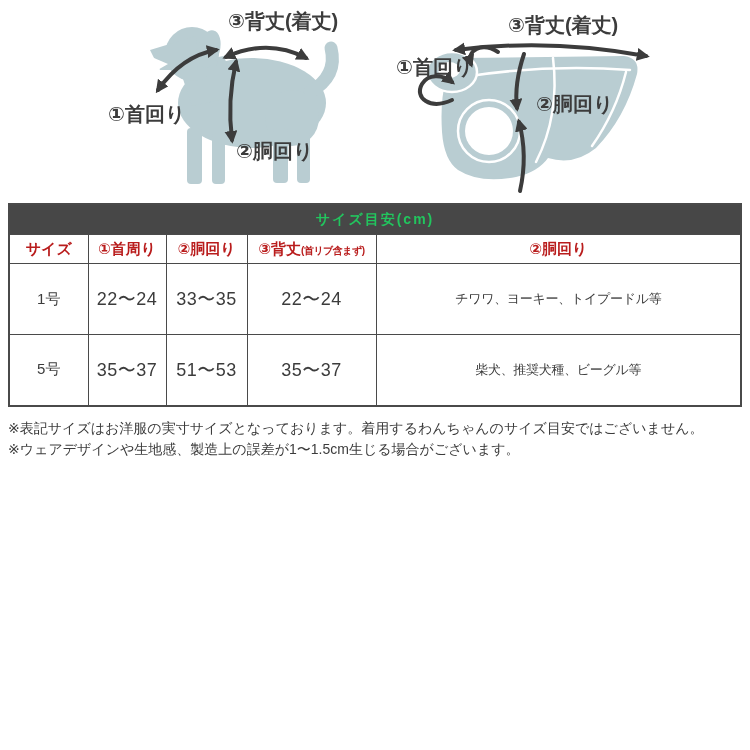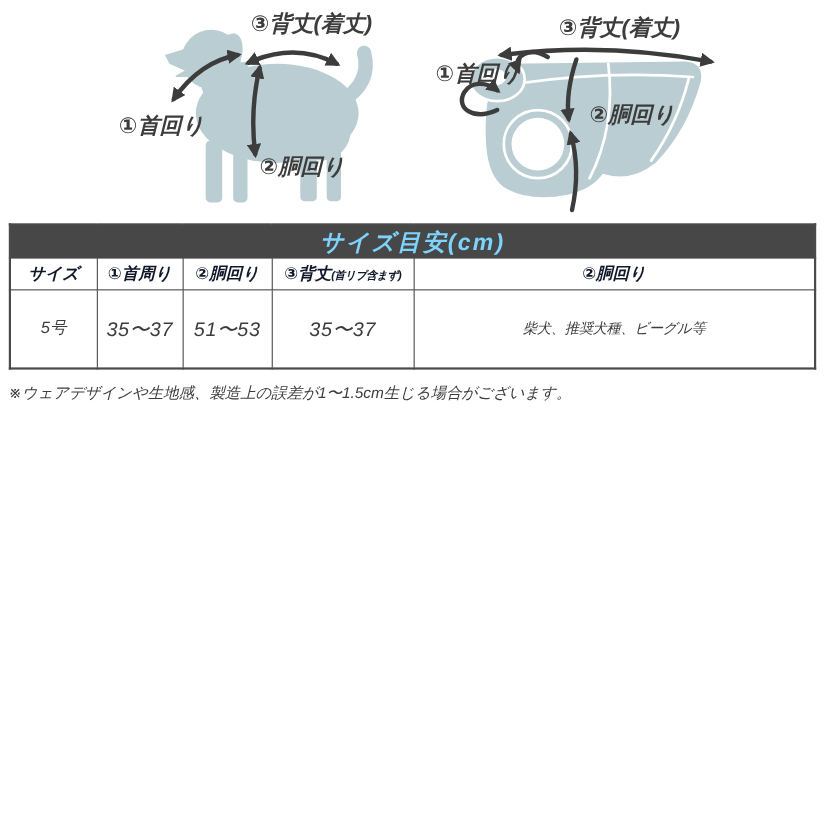--- a/index.html
+++ b/index.html
@@ -1,26 +1,26 @@
 <!DOCTYPE html>
 <html><head>
 <meta charset="utf-8">
 <style>
   html,body{margin:0;padding:0;background:#ffffff;}
   body{width:750px;height:750px;font-family:"Liberation Sans","DejaVu Sans",sans-serif;color:#3c3c3c;}
-  .page{width:750px;height:548px;background:#fff;overflow:hidden;font-style:italic;}
+  .page{width:750px;height:548px;background:#fff;overflow:hidden;}
   .diagram-area{width:750px;height:203px;display:block;}
   svg text{font-family:"Liberation Sans","DejaVu Sans",sans-serif;font-weight:600;fill:#3c3c3c;}
   .arrow{stroke:#3c3c3c;stroke-width:4;fill:none;stroke-linecap:round;}
   .seam{stroke:#ffffff;stroke-width:2.5;fill:none;stroke-linecap:round;}
   .fillpart{fill:#b9cdd2;}
   table.size-table{border-collapse:collapse;table-layout:fixed;width:734px;margin:0 8px;border:2px solid #4a4a4a;}
   table.size-table th,table.size-table td{border:1px solid #4a4a4a;text-align:center;vertical-align:middle;padding:0 2px;}
-  .title-bar th{background:#474747;color:#7dd3fc;font-size:21px;font-weight:bold;letter-spacing:2px;height:29px;border:1px solid #474747;}
-  .head-row th{height:28px;font-size:15px;font-weight:600;color:#0f172a;background:#fff;}
+  .title-bar th{background:#474747;color:#22c55e;font-size:14px;font-weight:bold;letter-spacing:2px;height:29px;border:1px solid #474747;}
+  .head-row th{height:28px;font-size:15px;font-weight:600;color:#b91c1c;background:#fff;}
   .head-note{font-size:10px;font-weight:600;letter-spacing:-0.5px;}
   tr.data-row{height:71px;}
   td.cell-size{font-size:15px;}
   td.cell-num{font-size:18px;letter-spacing:0.5px;}
   td.cell-breeds{font-size:13px;letter-spacing:-0.3px;}
   .notes{padding:11px 8px 0 8px;font-size:14px;line-height:1.55;color:#3c3c3c;}
   .notes .note-line{white-space:nowrap;}
   .notes .indent{padding-left:21px;}
 </style>
 </head>
@@ -95,26 +95,34 @@
       <tr class="head-row">
         <th>サイズ</th>
         <th>①首周り</th>
         <th>②胴回り</th>
         <th><span>③背丈</span><span class="head-note">(首リブ含まず)</span></th>
         <th>②胴回り</th>
       </tr>
     </thead>
     <tbody>
       <tr class="data-row">
+        <td class="cell-size">1号</td>
+        <td class="cell-num">22〜24</td>
+        <td class="cell-num">33〜35</td>
+        <td class="cell-num">22〜24</td>
+        <td class="cell-breeds">チワワ、ヨーキー、トイプードル等</td>
+      </tr>
+      <tr class="data-row">
         <td class="cell-size">5号</td>
         <td class="cell-num">35〜37</td>
         <td class="cell-num">51〜53</td>
         <td class="cell-num">35〜37</td>
         <td class="cell-breeds">柴犬、推奨犬種、ビーグル等</td>
       </tr>
     </tbody>
   </table>
 
   <div class="notes">
+    <div class="note-line">※表記サイズはお洋服の実寸サイズとなっております。着用するわんちゃんのサイズ目安ではございません。</div>
     <div class="note-line">※ウェアデザインや生地感、製造上の誤差が1〜1.5cm生じる場合がございます。</div>
   </div>
 
 </div>
 
 </body></html>

